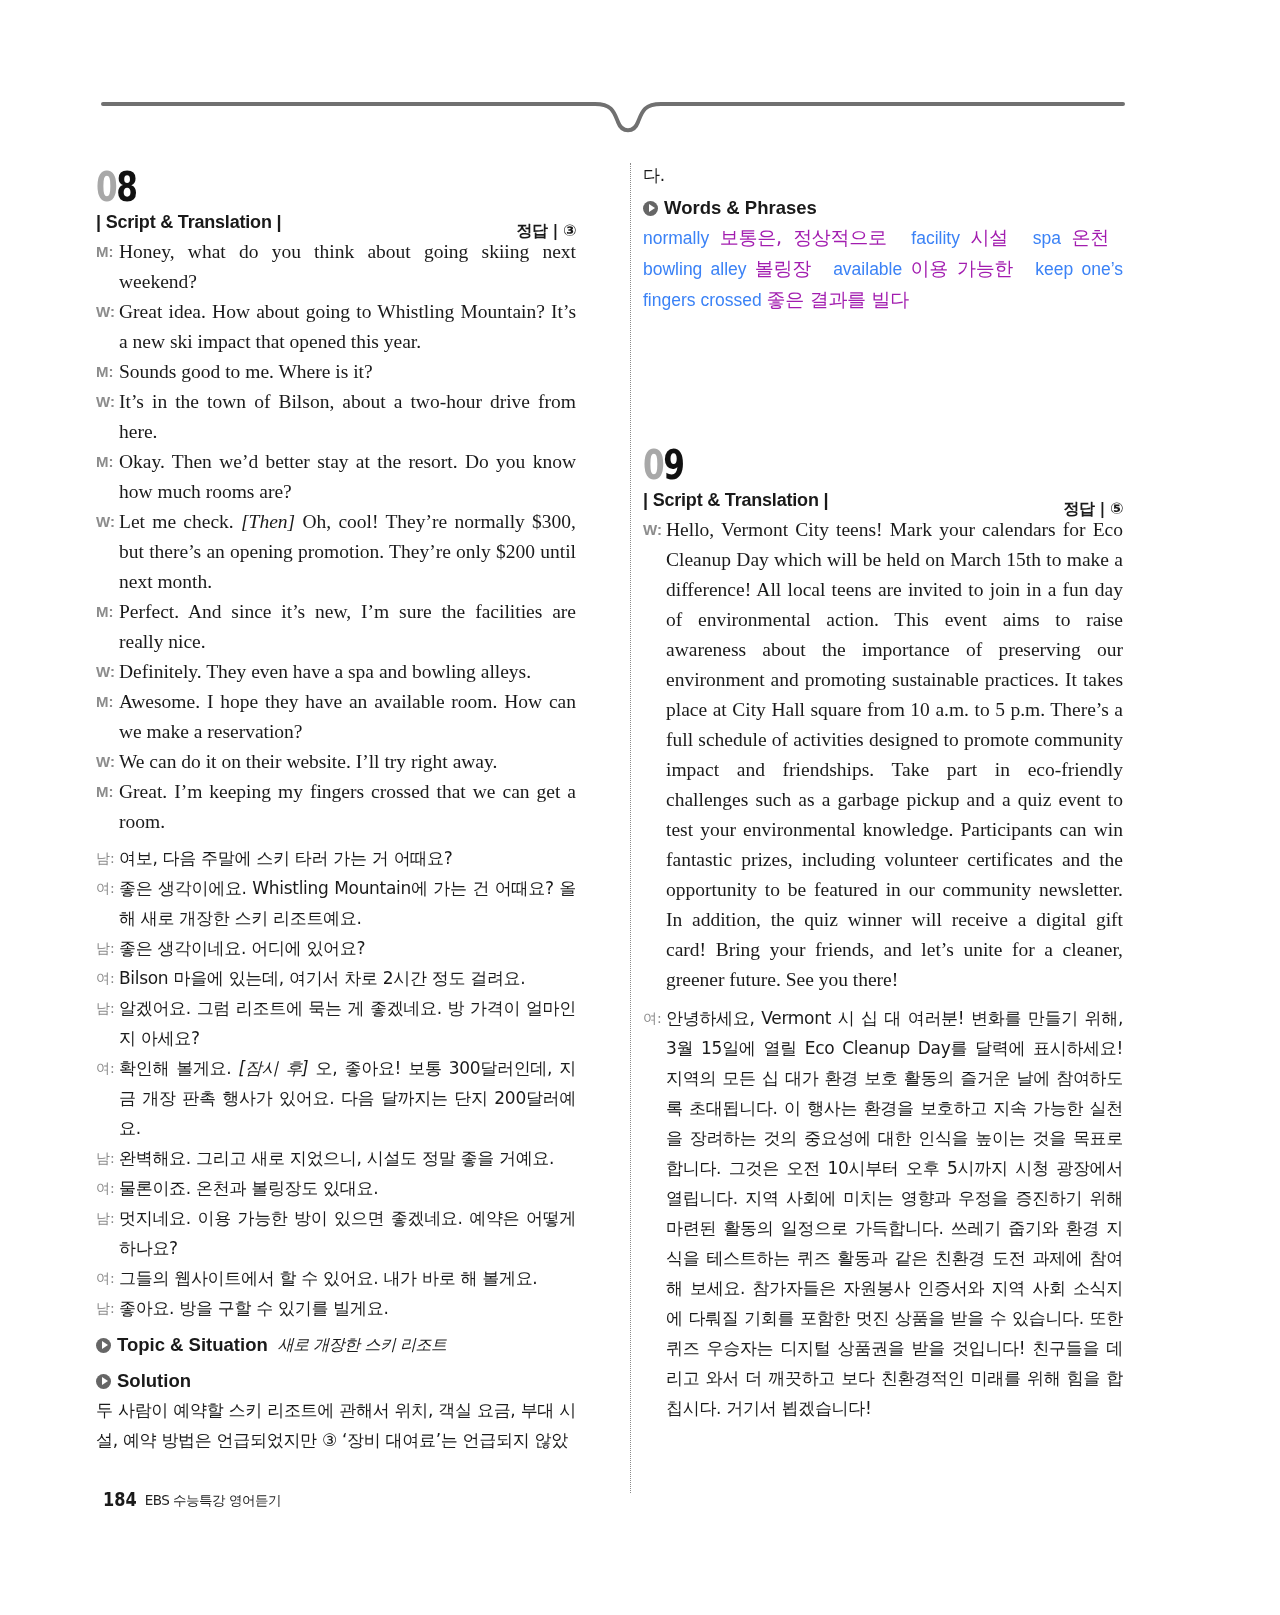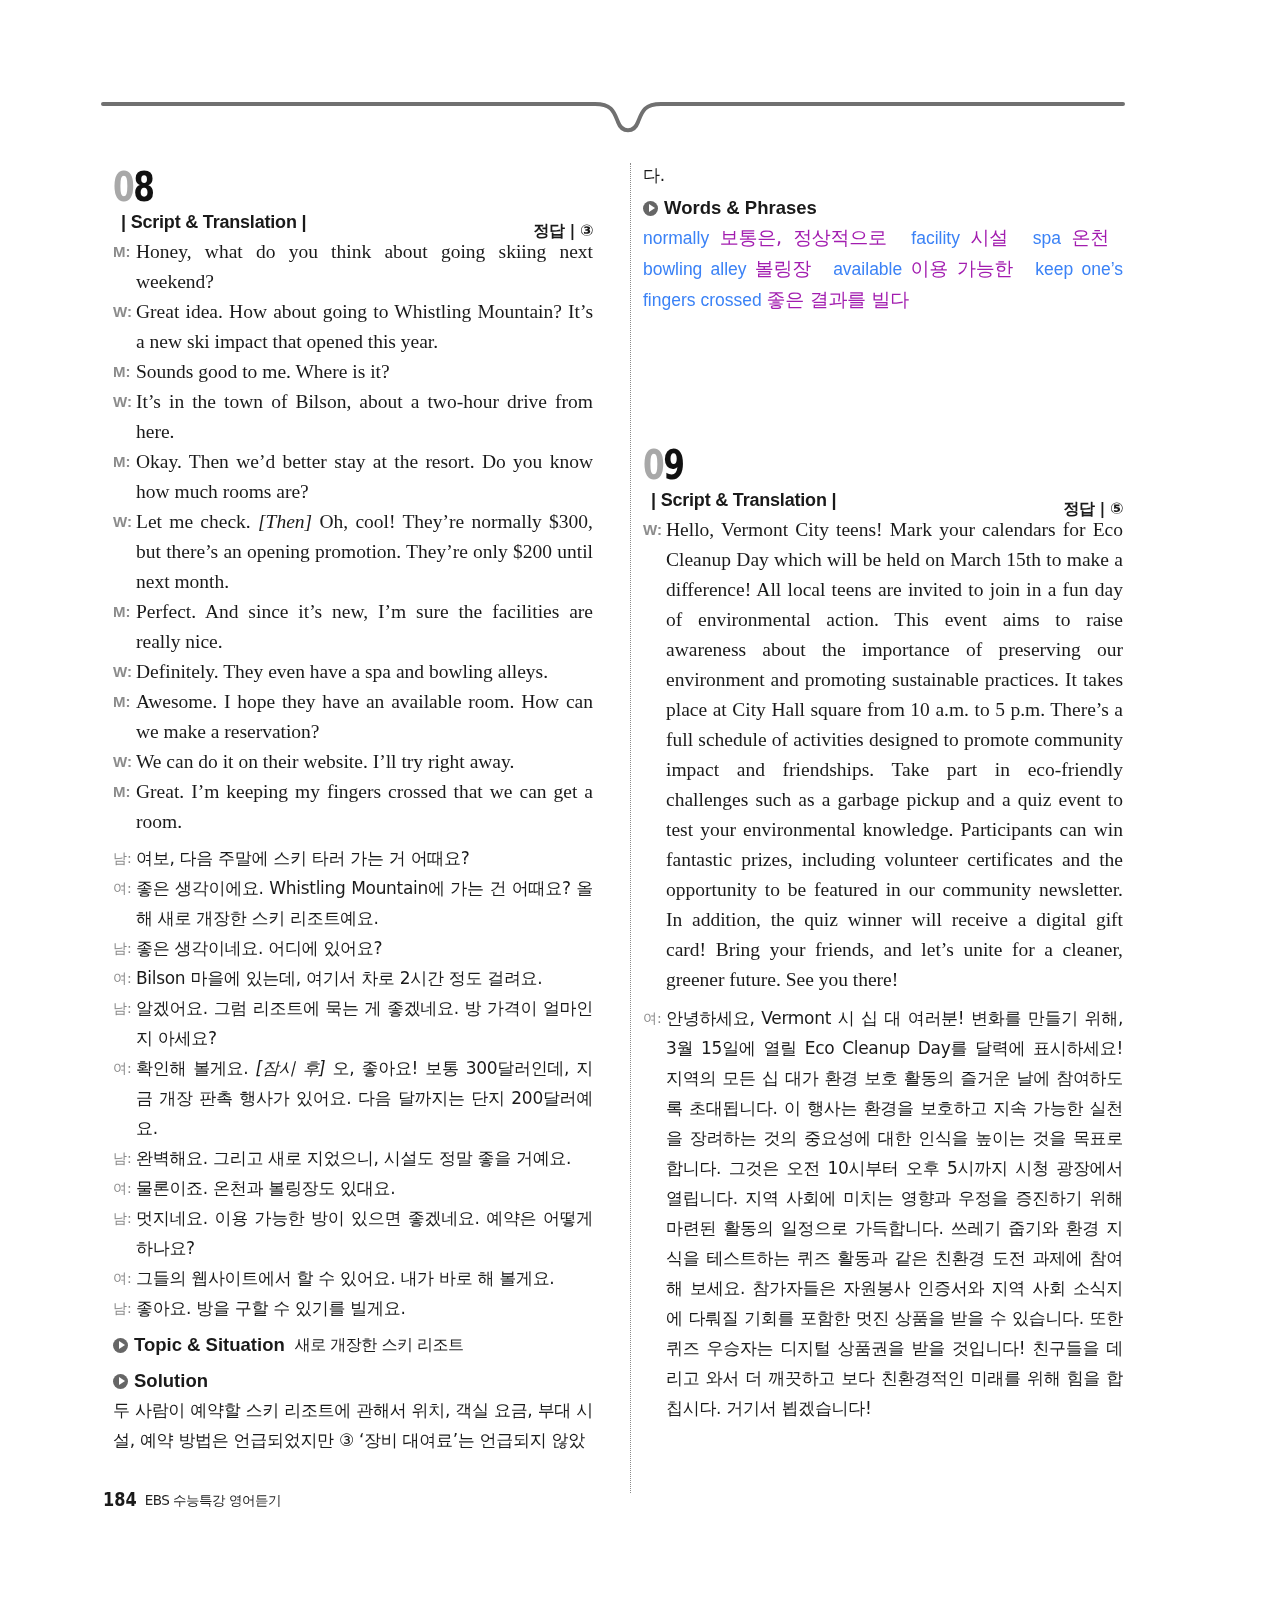--- a/index.html
+++ b/index.html
@@ -1,38 +1,38 @@
 <!DOCTYPE html>
 <html><head>
 <meta charset="utf-8">
 <style>
   html, body { margin:0; padding:0; background:#ffffff; }
   body { width:1280px; height:1615px; position:relative; overflow:hidden; color:#1a1a1a; }
   .topline { position:absolute; left:0; top:0; width:1280px; height:160px; }
   .divider { position:absolute; left:630px; top:163px; height:1330px; border-left:1px dotted #8a8a8a; }
   .col { position:absolute; }
-  .col-left { left:113px; top:165px; width:480px; }
+  .col-left { left:96px; top:165px; width:480px; }
   .col-right { left:643px; top:160px; width:480px; }
   .qhead { position:relative; height:44px; }
   .qnum { font-family:"DejaVu Sans", sans-serif; font-weight:bold; font-size:40px; line-height:44px; letter-spacing:-2px; transform:scaleX(0.78); transform-origin:left center; display:inline-block; }
   .qnum .zero { color:#a8a8a8; }
   .qnum .digit { color:#111; }
   .answer { position:absolute; right:0; top:10px; font-family:"DejaVu Sans", sans-serif; font-size:16px; font-weight:bold; letter-spacing:-0.5px;margin-top:46px; }
-  .section-label { font-family:"Liberation Sans", sans-serif; font-weight:bold; font-size:18px; margin:3px 0 4px 8px; letter-spacing:-0.2px; }
+  .section-label { font-family:"Liberation Sans", sans-serif; font-weight:bold; font-size:18px; margin:3px 0 4px 0; letter-spacing:-0.2px; }
   .lines { font-family:"Liberation Serif", serif; font-size:19.5px; line-height:30px; }
   .turn { display:flex; text-align:justify; }
   .spk { flex:0 0 23px; font-family:"Liberation Sans", sans-serif; font-weight:bold; color:#8c8c8c; font-size:15px; line-height:30px; }
   .spk.kr { font-weight:normal; font-family:"DejaVu Sans", sans-serif; font-size:14px; color:#888; }
   .txt { flex:1; }
   .kr-block { margin-top:6px; font-size:18.5px; }
   .kr-block .txt { font-family:"DejaVu Sans", sans-serif; font-size:17px; letter-spacing:-0.3px; }
   .bullet-head { font-family:"Liberation Sans", sans-serif; font-weight:bold; font-size:18.5px; display:flex; align-items:center; margin-top:8px; line-height:28px; }
   .play { width:15px; height:15px; border-radius:50%; background:#666; display:inline-flex; align-items:center; justify-content:center; margin-right:6px; }
   .play::after { content:""; border-left:6px solid #fff; border-top:4px solid transparent; border-bottom:4px solid transparent; margin-left:2px; }
-  .topic-val { font-family:"DejaVu Sans", sans-serif; font-weight:normal; font-size:16px; margin-left:10px; letter-spacing:-0.5px; }
+  .topic-val { font-family:"DejaVu Sans", sans-serif; font-weight:normal; font-size:16px; margin-left:10px; letter-spacing:-0.5px;font-style:italic; }
   .solution { font-family:"DejaVu Sans", sans-serif; font-size:17px; line-height:30px; letter-spacing:-0.3px; text-align:justify; }
   .words { font-family:"Liberation Sans", sans-serif; font-size:17.5px; line-height:30px; text-align:justify; }
   .words .en { color:#3b82f6; }
   .words .ko { font-family:"DejaVu Sans", sans-serif; font-size:19px; color:#a21caf; margin-right:14px; letter-spacing:-0.3px; }
   .footer { position:absolute; left:103px; top:1488px; display:flex; align-items:flex-end; }
   .pagenum { font-family:"DejaVu Sans", sans-serif; font-weight:bold; font-size:19px; transform:scaleX(0.85); transform-origin:left; display:inline-block; margin-right:2px; }
   .booktitle { font-family:"DejaVu Sans", sans-serif; font-size:13.5px; color:#222; letter-spacing:-0.5px; }
   .spacer-09 { height:128px; }
 </style>
 </head>

